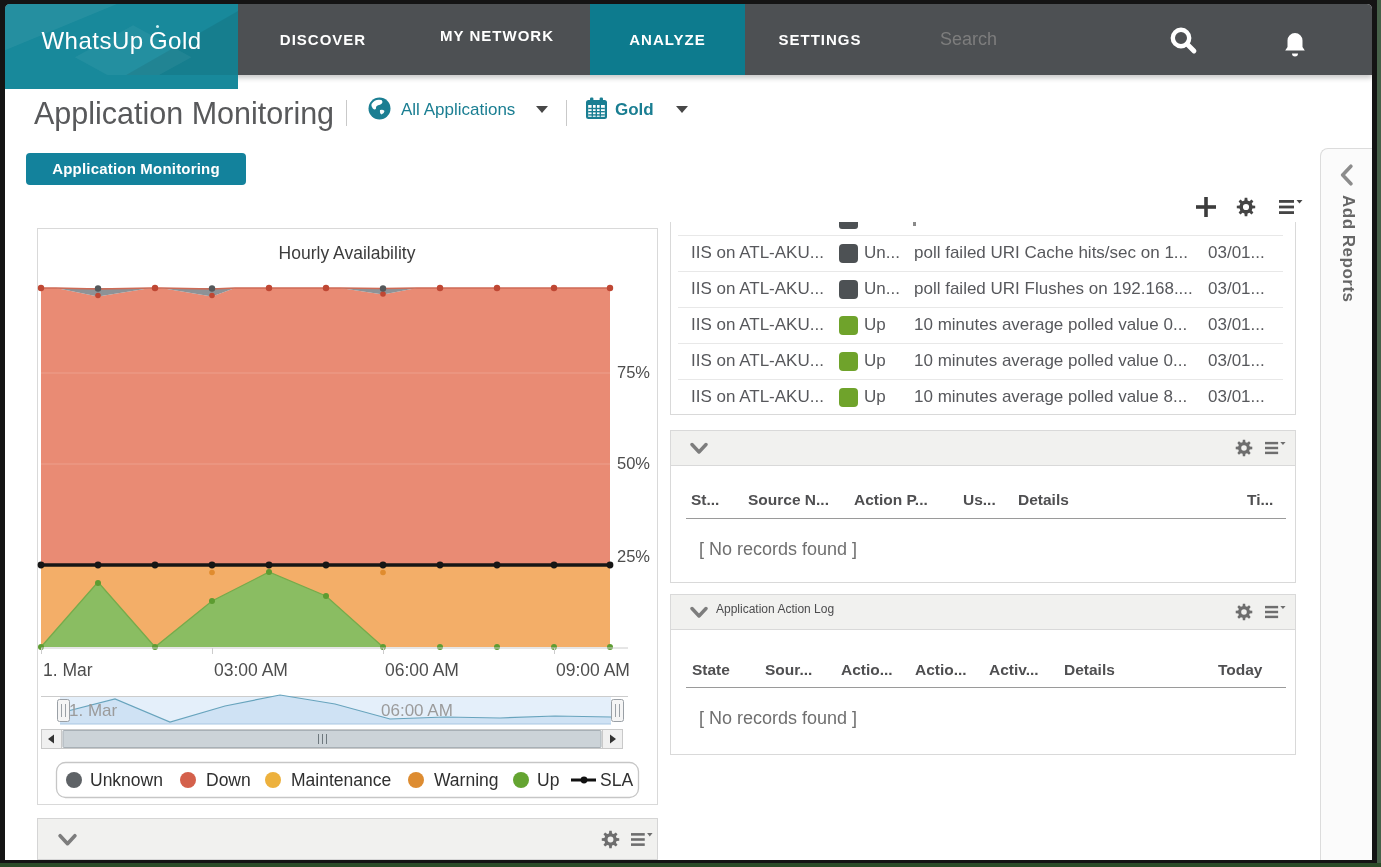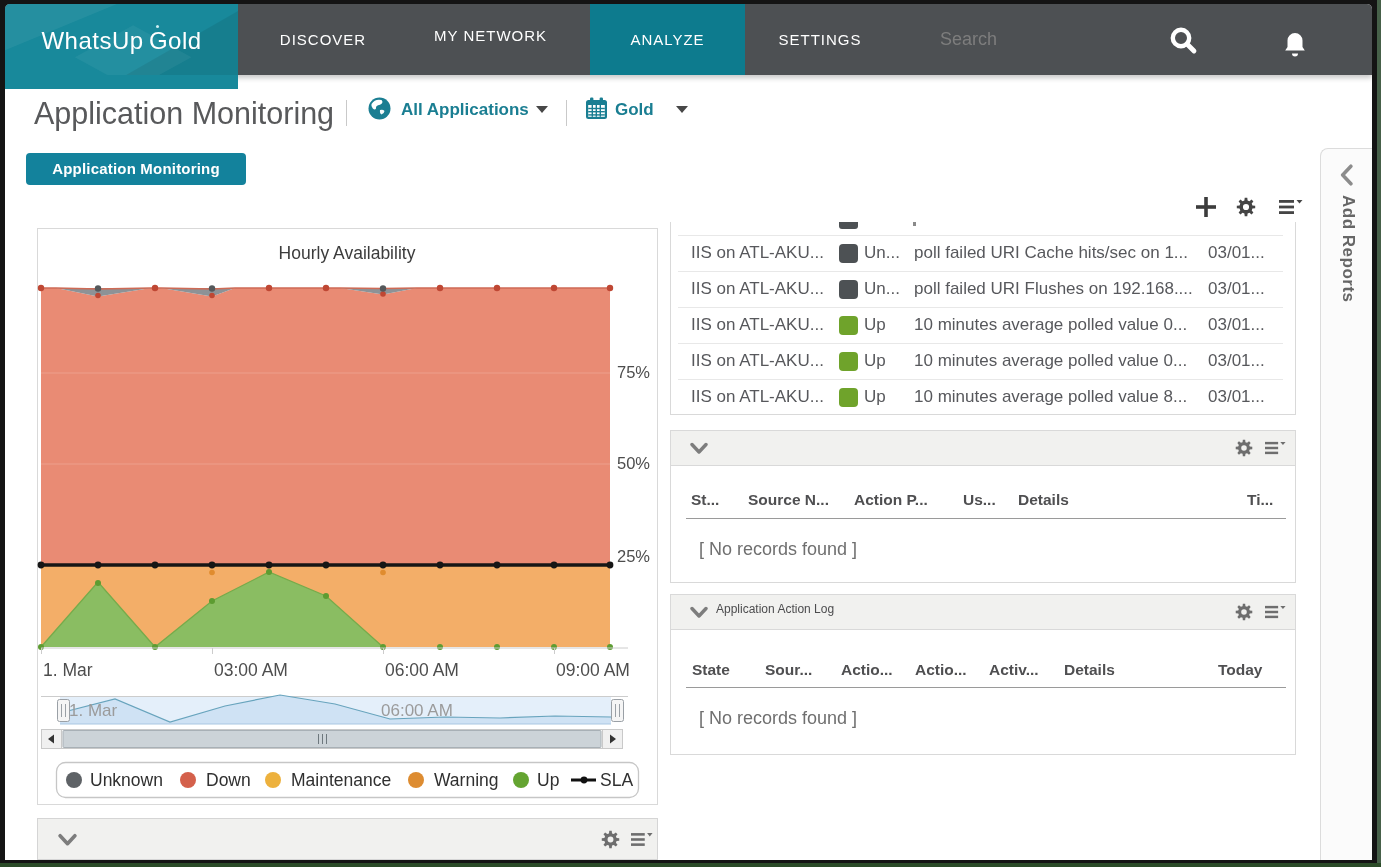--- a/index.html
+++ b/index.html
@@ -1,19 +1,19 @@
 <!DOCTYPE html>
 <html><head>
 <meta charset="utf-8">
 <style>
 html,body{margin:0;padding:0}
 #frame{position:relative;width:1381px;height:867px;background:#141414;overflow:hidden;font-family:"Liberation Sans",sans-serif}
 #app{position:absolute;left:5px;top:4px;width:1367px;height:856px;background:#ffffff;overflow:hidden;border-radius:5px 5px 0 0}
 .abs{position:absolute}
-.navtxt{position:absolute;top:0;height:61px;line-height:71px;color:#fff;font-size:15px;font-weight:normal;letter-spacing:1px}
+.navtxt{position:absolute;top:0;height:61px;line-height:71px;color:#fff;font-size:15px;font-weight:bold;letter-spacing:1px}
 .card{position:absolute;background:#fff;border:1px solid #d9d9d9;box-sizing:border-box}
 .sechead{position:absolute;left:0;top:0;right:0;height:35px;background:#f1f1ef;border-bottom:1px solid #d9d9d9;box-sizing:border-box}
 .sectitle{position:absolute;top:7px;font-size:18px;color:#4c4c4e}
 .colh{position:absolute;font-size:15.5px;font-weight:bold;color:#4f4f51;white-space:nowrap}
 .rowtxt{position:absolute;font-size:17px;color:#57585c;white-space:nowrap}
 .chev{stroke:#7d7d7d;stroke-width:3.4;fill:none;stroke-linecap:round;stroke-linejoin:round}
 .caret{width:0;height:0;border-left:6px solid transparent;border-right:6px solid transparent;border-top:7px solid #474747;position:absolute}
 </style>
 </head>
 <body>
@@ -24,21 +24,21 @@
 
   <div class="abs" style="left:0;top:0;width:1367px;height:71px;background:#4d5053;box-shadow:0 3px 5px rgba(0,0,0,0.22)">
     <div class="abs" style="left:0;top:0;width:233px;height:85px;background:#18899b;overflow:hidden">
       <div class="abs" style="left:0;top:0;width:233px;height:71px;background:rgba(0,0,0,0.08);clip-path:polygon(100% 10%,100% 100%,52% 100%)"></div>
       <div class="abs" style="left:0;top:0;width:233px;height:71px;background:rgba(255,255,255,0.06);clip-path:polygon(0 0,48% 0,0 65%)"></div>
       <div class="abs" style="left:0;top:0;width:233px;height:71px;background:rgba(255,255,255,0.05);clip-path:polygon(55% 30%,80% 75%,55% 120%,30% 75%)"></div>
       <div class="abs" style="left:0;top:0;width:233px;height:71px;text-align:center;line-height:74px;color:#fff;font-size:24px;font-weight:normal;letter-spacing:0.5px">WhatsUp Gold</div>
       <div class="abs" style="left:151px;top:21px;width:3px;height:3px;border-radius:50%;background:#cfeef2"></div>
     </div>
     <div class="navtxt" style="left:268px;width:100px;text-align:center">DISCOVER</div>
-    <div class="navtxt" style="left:429px;width:120px;text-align:left;top:-4px">MY NETWORK</div>
+    <div class="navtxt" style="left:429px;width:120px;text-align:right;top:-4px">MY NETWORK</div>
     <div class="abs" style="left:585px;top:0;width:155px;height:71px;background:#0d7b8e"></div>
     <div class="navtxt" style="left:605px;width:115px;text-align:center">ANALYZE</div>
     <div class="navtxt" style="left:765px;width:100px;text-align:center">SETTINGS</div>
     <div class="abs" style="left:935px;top:0;height:54px;line-height:71px;color:#7d7d7d;font-size:18px">Search</div>
     <svg class="abs" style="left:1163px;top:22px" width="32" height="32" viewBox="0 0 32 32">
       <circle cx="13" cy="12" r="8.2" fill="none" stroke="#fff" stroke-width="4.4"></circle>
       <line x1="19" y1="18" x2="26" y2="25" stroke="#fff" stroke-width="4.8" stroke-linecap="round"></line>
     </svg>
     <svg class="abs" style="left:1279px;top:29px" width="22" height="26" viewBox="0 0 22 26">
       <path d="M11 0 a7.5 7.5 0 0 1 7.5 7.5 v6.5 l2.3 3.6 H1.2 l2.3-3.6 V7.5 A7.5 7.5 0 0 1 11 0 z" fill="#fff"></path>
@@ -46,21 +46,21 @@
     </svg>
   </div>
 
   <div class="abs" style="left:29px;top:92px;font-size:30.5px;color:#58595b">Application Monitoring</div>
   <div class="abs" style="left:341px;top:96px;width:1px;height:26px;background:#c9c9c9"></div>
   <svg class="abs" style="left:363px;top:93px" width="23" height="23" viewBox="0 0 23 23">
     <circle cx="11.5" cy="11.5" r="11" fill="#1a7e92"></circle>
     <path d="M3.5 7 Q7 1.5 13.5 3 Q16 5.5 12 7.8 Q7.5 8.5 8 11.5 Q7 13.5 4.8 11.5 Q2.8 9.5 3.5 7 Z" fill="#fff"></path>
     <path d="M12 13 q3-1 4.5 1 q-0.5 3-3 3.5 q-2-1-1.5-4.5 z" fill="#fff" opacity="0.95"></path>
   </svg>
-  <div class="abs" style="left:396px;top:96px;font-size:17px;font-weight:bold;color:#1a7e92">All Applications</div>
+  <div class="abs" style="left:396px;top:96px;font-size:17px;font-weight:normal;color:#1a7e92">All Applications</div>
   <div class="caret" style="left:531px;top:102px"></div>
   <div class="abs" style="left:561px;top:96px;width:1px;height:26px;background:#c9c9c9"></div>
   <svg class="abs" style="left:580px;top:93px" width="23" height="23" viewBox="0 0 23 23">
     <rect x="1" y="3" width="21" height="19" rx="2.5" fill="#1a7e92"></rect>
     <rect x="5" y="0.5" width="3.4" height="5.5" rx="1.2" fill="#1a7e92"></rect>
     <rect x="14.6" y="0.5" width="3.4" height="5.5" rx="1.2" fill="#1a7e92"></rect>
     <rect x="3.2" y="8" width="16.6" height="11.8" fill="#fff"></rect>
     <g fill="#1a7e92">
       <rect x="3.2" y="10.8" width="16.6" height="1.4"></rect>
           <rect x="3.2" y="14" width="16.6" height="1.4"></rect>

